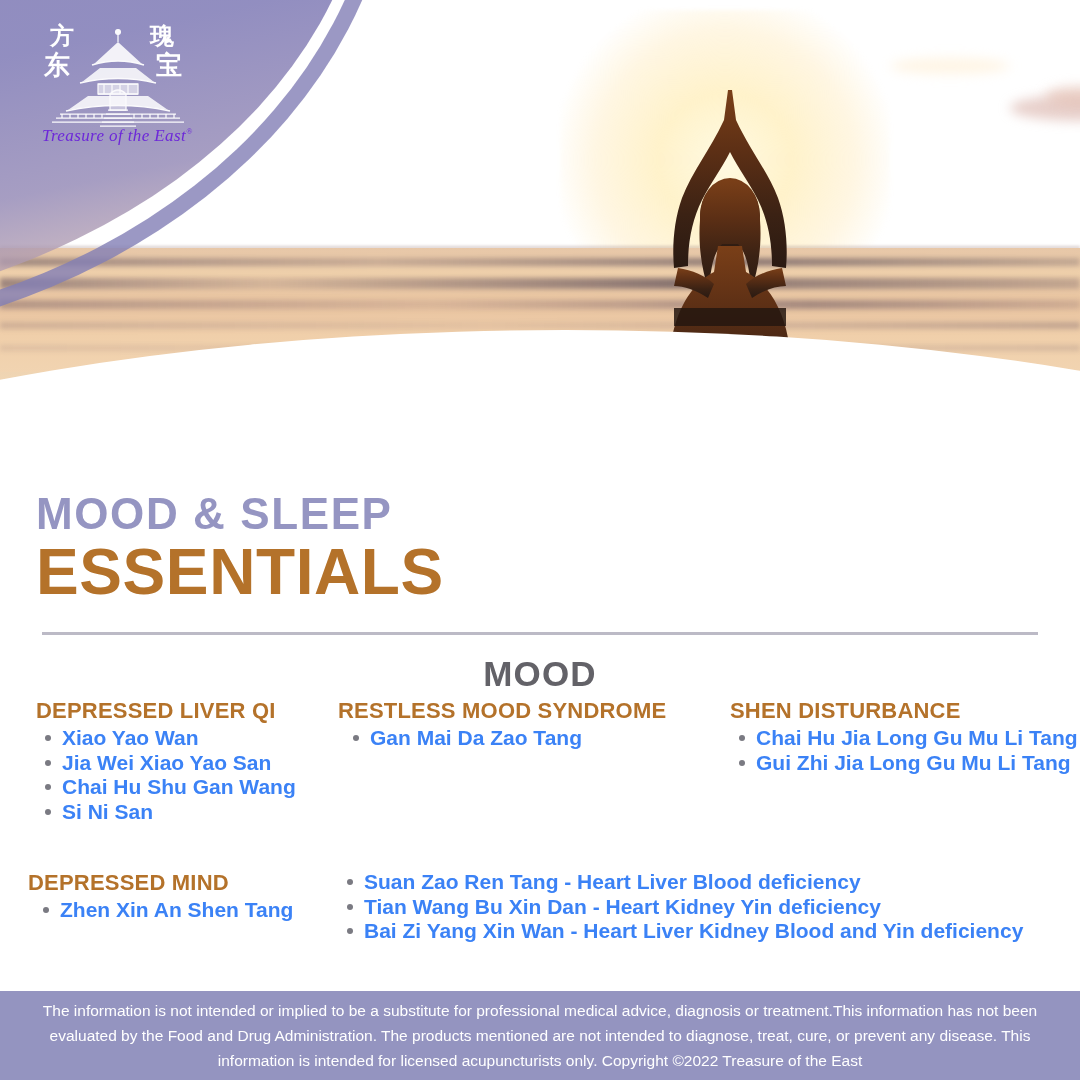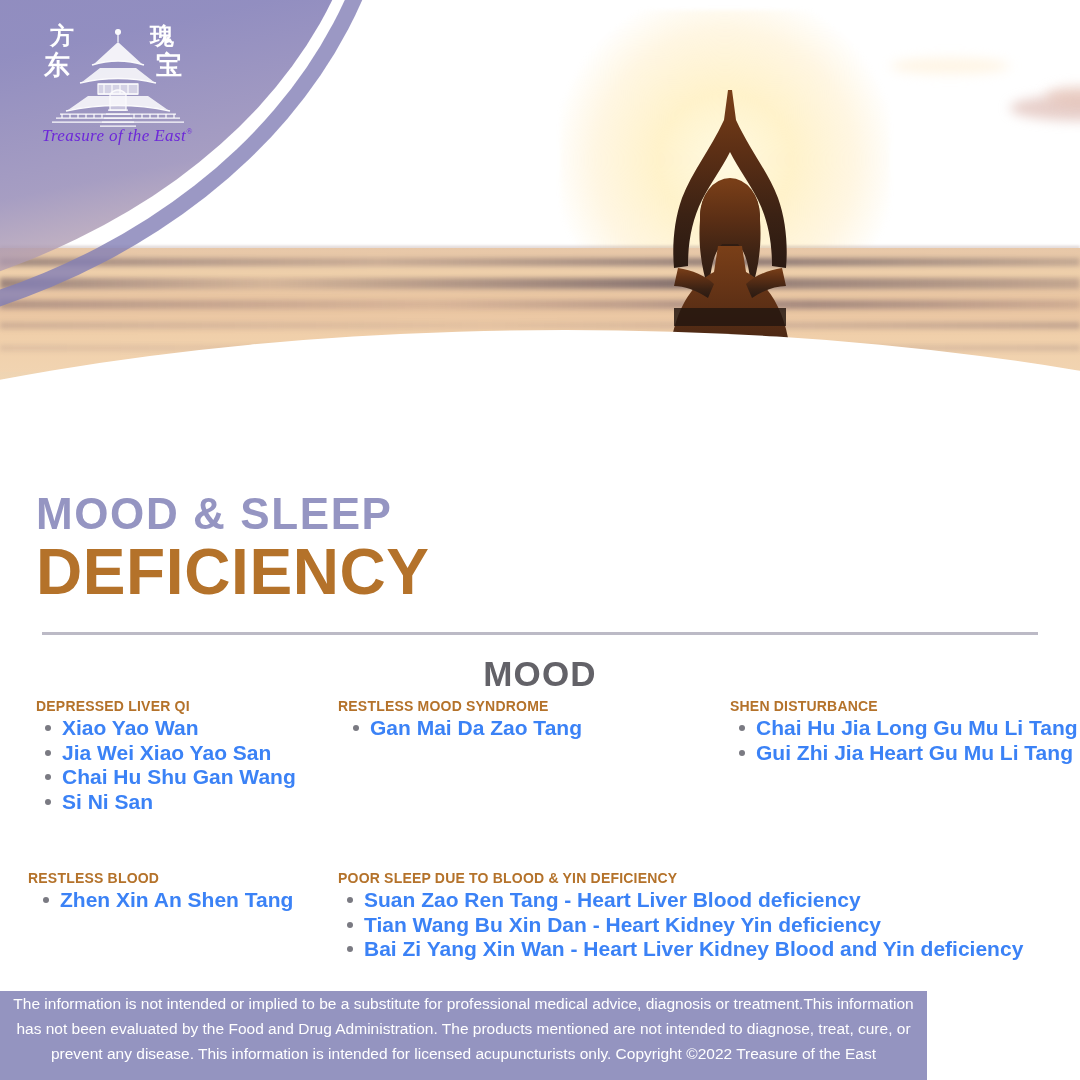--- a/index.html
+++ b/index.html
@@ -113,21 +113,21 @@
   
   .sec-head{
     position:absolute;width:1080px;text-align:center;
     color:#636268;font-size:35px;font-weight:bold;letter-spacing:1.2px;
   }
   .sec-head.mood{top:654px;}
   .sec-head.sleep{top:816px;}
 
   .col{position:absolute;}
   .cat{
-    color:#b4722a;font-size:14px;font-weight:bold;letter-spacing:.2px;
+    color:#b4722a;font-size:22px;font-weight:bold;letter-spacing:.2px;
     margin:0 0 2px 0;white-space:nowrap;
   }
   ul.items{margin:0;padding:0 0 0 26px;list-style:none;}
   ul.items li{
     position:relative;color:#3b82f6;font-size:21px;font-weight:bold;
     line-height:24.5px;white-space:nowrap;
   }
   ul.items li::before{
     content:"";position:absolute;left:-17px;top:9px;width:6px;height:6px;
     border-radius:50%;background:#7a7a82;
@@ -138,23 +138,23 @@
   #col-organ{left:338px;top:698px;}
   #col-shen{left:730px;top:698px;}
   #col-mind{left:28px;top:870px;}
   #col-poor{left:338px;top:870px;}
   #col-poor ul.items{padding-left:26px;}
   #col-mind ul.items{padding-left:32px;}
   #col-organ ul.items{padding-left:32px;}
 
   
   .footer{
-    position:absolute;left:0;top:991px;width:927px;height:89px;
+    position:absolute;left:0;top:991px;width:1080px;height:89px;
     background:#9494c0;
-    display:flex;align-items:flex-start;justify-content:center;
+    display:flex;align-items:center;justify-content:center;
   }
   .footer p{
     margin:0;width:1020px;text-align:center;color:#ffffff;
     font-size:15.5px;line-height:25px;font-weight:normal;
   }
 </style>
 </head>
 <body>
 
 <div class="stage">
@@ -274,21 +274,21 @@
     </svg>
     <div style="position:absolute;left:8px;top:2px;color:#fff;font-size:24px;font-weight:bold;line-height:1;font-family:'DejaVu Sans',sans-serif;">方</div>
     <div style="position:absolute;left:108px;top:2px;color:#fff;font-size:24px;font-weight:bold;line-height:1;font-family:'DejaVu Sans',sans-serif;">瑰</div>
     <div style="position:absolute;left:2px;top:30px;color:#fff;font-size:26px;font-weight:bold;line-height:1;font-family:'DejaVu Sans',sans-serif;">东</div>
     <div style="position:absolute;left:114px;top:30px;color:#fff;font-size:26px;font-weight:bold;line-height:1;font-family:'DejaVu Sans',sans-serif;">宝</div>
     <div class="logo-text"><span>Treasure of the East</span><sup>®</sup></div>
   </div>
 
   <div class="title-block">
     <div class="title-1">MOOD &amp; SLEEP</div>
-    <div class="title-2">DEFICIENCY</div>
+    <div class="title-2">ESSENTIALS</div>
   </div>
   <div class="divider"></div>
 
   <div class="sec-head mood">MOOD</div>
 
   <div class="col" id="col-liver">
     <div class="cat">DEPRESSED LIVER QI</div>
     <ul class="items">
       <li>Xiao Yao Wan</li>
       <li>Jia Wei Xiao Yao San</li>
@@ -301,34 +301,33 @@
     <div class="cat">RESTLESS MOOD SYNDROME</div>
     <ul class="items">
       <li>Gan Mai Da Zao Tang</li>
     </ul>
   </div>
 
   <div class="col" id="col-shen">
     <div class="cat">SHEN DISTURBANCE</div>
     <ul class="items">
       <li>Chai Hu Jia Long Gu Mu Li Tang</li>
-      <li>Gui Zhi Jia Heart Gu Mu Li Tang</li>
+      <li>Gui Zhi Jia Long Gu Mu Li Tang</li>
     </ul>
   </div>
 
 
   <div class="col" id="col-mind">
-    <div class="cat">RESTLESS BLOOD</div>
+    <div class="cat">DEPRESSED MIND</div>
     <ul class="items">
       <li>Zhen Xin An Shen Tang</li>
     </ul>
   </div>
 
   <div class="col" id="col-poor">
-    <div class="cat">POOR SLEEP DUE TO BLOOD &amp; YIN DEFICIENCY</div>
     <ul class="items">
       <li>Suan Zao Ren Tang - Heart Liver Blood deficiency</li>
       <li>Tian Wang Bu Xin Dan - Heart Kidney Yin deficiency</li>
       <li>Bai Zi Yang Xin Wan - Heart Liver Kidney Blood and Yin deficiency</li>
     </ul>
   </div>
 
   <div class="footer">
     <p>The information is not intended or implied to be a substitute for professional medical advice, diagnosis or treatment.This information has not been evaluated by the Food and Drug Administration. The products mentioned are not intended to diagnose, treat, cure, or prevent any disease. This information is intended for licensed acupuncturists only. Copyright ©2022 Treasure of the East</p>
   </div>

